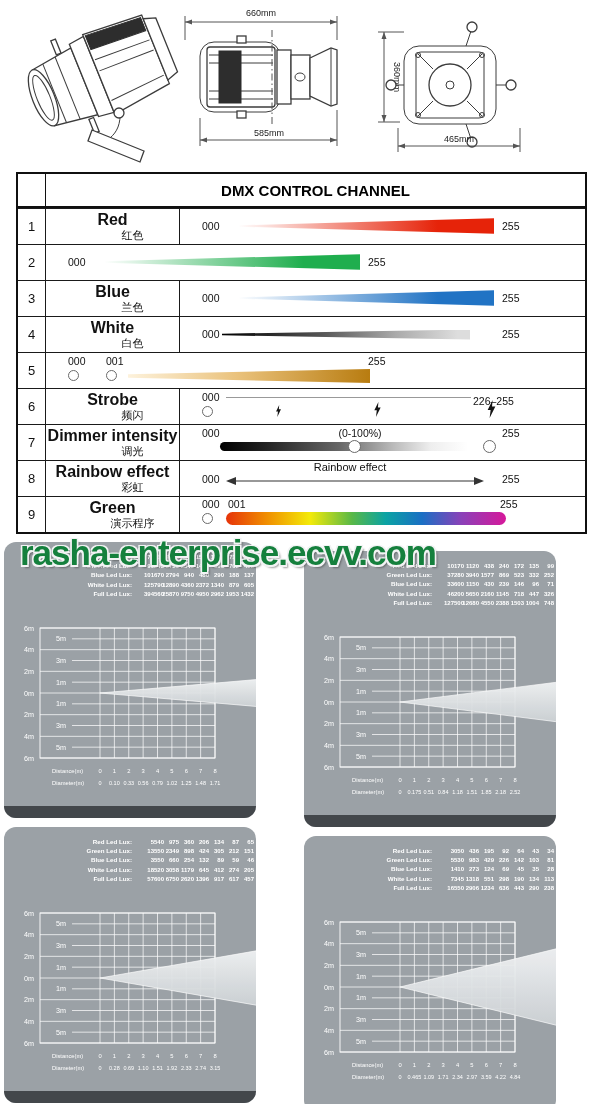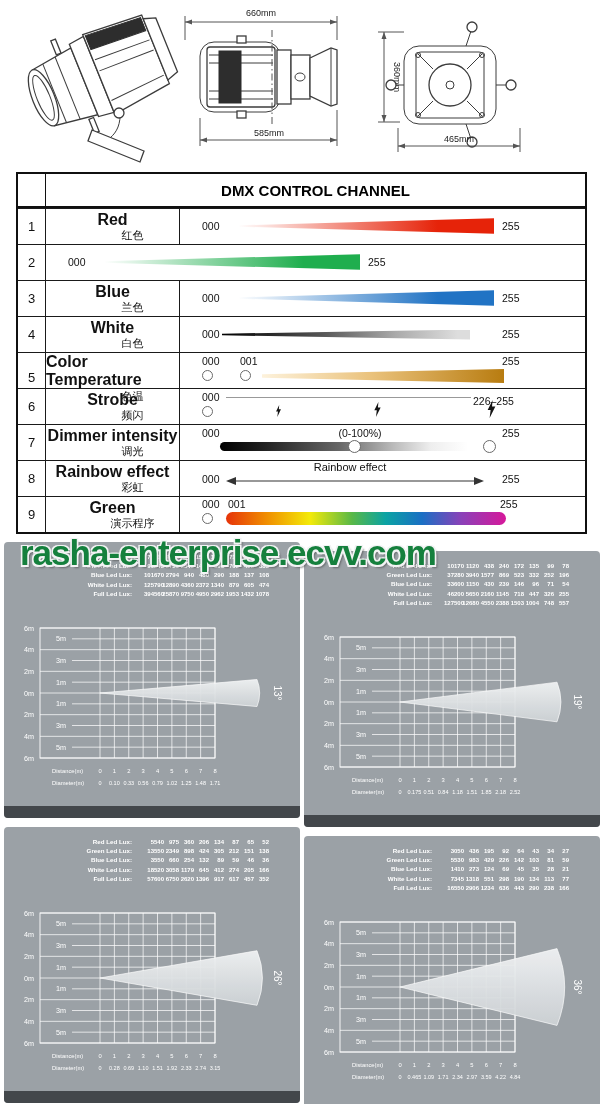--- a/index.html
+++ b/index.html
@@ -30,21 +30,21 @@
   .circ{position:absolute;background:#fff;border:1.5px solid #6a6a6a;border-radius:50%;box-sizing:border-box;}
   .bolt{position:absolute;background:#151515;
         clip-path:polygon(60% 0,15% 55%,42% 55%,33% 100%,85% 36%,55% 36%);}
   .gbar{position:absolute;}
   .arrow-label{position:absolute;font-size:11px;color:#111;text-align:center;}
 
   
   .charts{position:relative;margin-top:8px;padding:0 4px;display:grid;
           grid-template-columns:292px 292px;column-gap:8px;}
   .ccol-r{margin-top:9px;}
-  .panel{width:296px;height:276px;background:#9ba1a6;border-radius:4px;overflow:hidden;
+  .panel{width:252px;height:276px;background:#9ba1a6;border-radius:12px;overflow:hidden;
          position:relative;margin-bottom:9px;}
   .pfoot{position:absolute;bottom:0;left:0;right:0;height:12px;background:#43474b;}
   .panel svg{position:absolute;top:0;left:0;}
   .panel text{font-family:"Liberation Sans",sans-serif;fill:#fff;}
   .watermark{position:absolute;top:-9px;left:20px;z-index:6;white-space:nowrap;
              font-size:35px;font-weight:bold;letter-spacing:-1px;color:#15803d;
              text-shadow:-1.5px -1.5px 0 #f2f3f4,1.5px -1.5px 0 #f2f3f4,
                          -1.5px 1.5px 0 #f2f3f4,1.5px 1.5px 0 #f2f3f4,
                           2.5px 2.5px 2px rgba(40,40,40,.45);}
 </style>
@@ -194,24 +194,20 @@
             <div class="zh">白色</div>
           </div>
           <div class="dmx-visual">
             <span class="vlabel" style="left: 22px; top: 11px;">000</span>
             <span class="vlabel" style="left: 322px; top: 11px;">255</span>
             <div class="gbar" style="left: 42px; top: 12.5px; width: 248px; height: 10px; background: linear-gradient(to right, rgb(0, 0, 0) 0%, rgb(85, 85, 85) 40%, rgb(170, 170, 170) 70%, rgb(221, 221, 221) 95%); clip-path: polygon(0px 42%, 100% 0px, 100% 100%, 0px 58%);"></div>
           </div>
         </div>
         <div class="dmx-row">
           <div class="dmx-ch">5</div>
-          <div class="dmx-name">
-            <div class="en">Color Temperature</div>
-            <div class="zh">色温</div>
-          </div>
           <div class="dmx-visual">
             <span class="vlabel" style="left: 22px; top: 2px;">000</span>
             <span class="vlabel" style="left: 60px; top: 2px;">001</span>
             <span class="vlabel" style="left: 322px; top: 2px;">255</span>
             <span class="circ" style="left: 22px; top: 17px; width: 11px; height: 11px;"></span>
             <span class="circ" style="left: 60px; top: 17px; width: 11px; height: 11px;"></span>
             <div class="gbar" style="left: 82px; top: 16px; width: 242px; height: 14px; background: linear-gradient(to right, rgb(253, 242, 220), rgb(234, 194, 124) 45%, rgb(184, 124, 16)); clip-path: polygon(0px 38%, 100% 0px, 100% 100%, 0px 62%);"></div>
           </div>
         </div>
         <div class="dmx-row">

